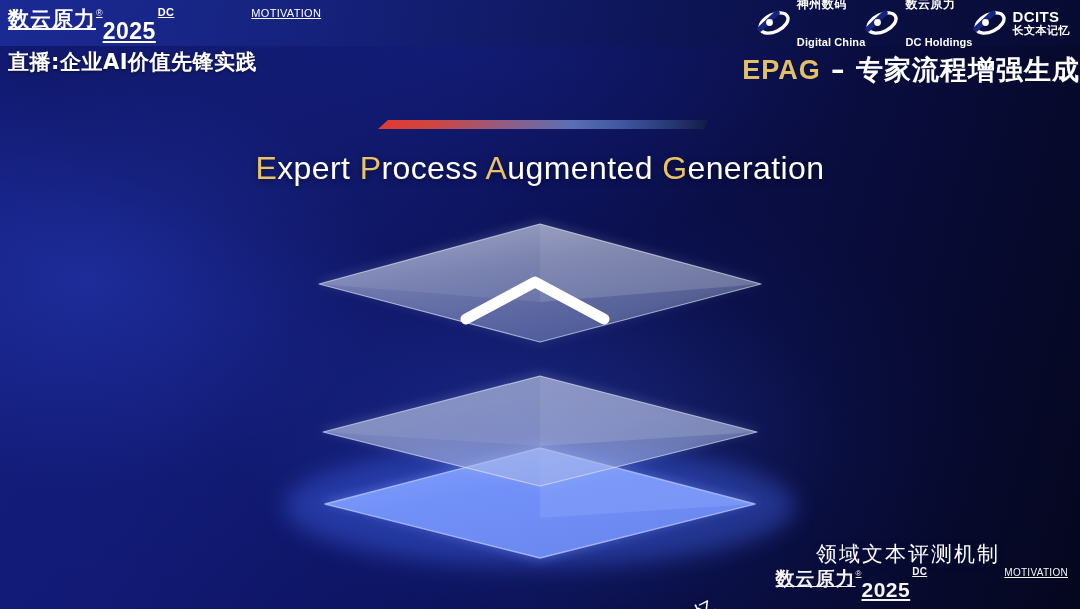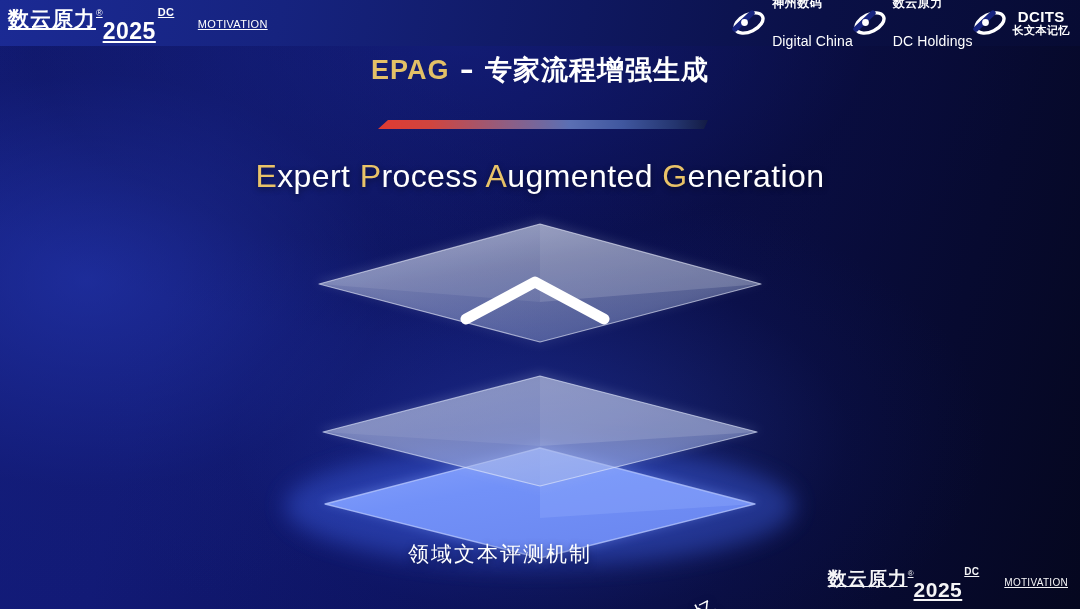--- a/index.html
+++ b/index.html
@@ -42,21 +42,21 @@
   }
   #brand-top .brand-cn { font-size:21px; line-height:24px; }
   .brand-reg { font-size:9px; line-height:11px; margin-top:1px; }
   .brand-year {
     font-weight:700; font-style:normal; letter-spacing:.5px;
     font-family:"Liberation Sans",sans-serif;
     margin-top:12px;
   }
   #brand-top .brand-year { font-size:23px; line-height:24px; }
   .brand-dc {
-    display:flex; flex-direction:column; margin-left:2px; line-height:1;
+    display:flex; flex-direction:row; margin-left:2px; line-height:1;gap:37px;
   }
   .brand-dc .dc { font-weight:700; letter-spacing:.3px; }
   .brand-dc .mot { font-weight:400; letter-spacing:.3px;margin-left:40px; }
   #brand-top .brand-dc .dc  { font-size:11px; }
   #brand-top .brand-dc .mot { font-size:11px; margin-top:1px; }
 
   
   #live-line {
     position:absolute; left:8px; top:48px; z-index:7;
     font-size:21px; font-weight:700; color:#ffffff;
@@ -70,31 +70,31 @@
     position:absolute; right:10px; top:4px; height:38px;
     display:flex; align-items:center; z-index:8;
   }
   .partner { display:flex; align-items:center; gap:6px; color:#fff; }
   .swoosh { width:34px; height:28px; flex:none; }
   .partner-txt { display:flex; flex-direction:column; line-height:1.1; }
   .p-cn {
     font-size:12px; font-weight:700; letter-spacing:.5px;
     font-family:"DejaVu Sans","Liberation Sans",sans-serif;
   }
-  .p-en { font-size:14px; font-weight:400; letter-spacing:.1px;margin-top:24px; }
-  .p-cn-big { font-size:15px; font-weight:800; letter-spacing:.4px;text-align:center; }
+  .p-en { font-size:11px; font-weight:700; letter-spacing:.1px;margin-top:24px; }
+  .p-cn-big { font-size:15px; font-weight:800; letter-spacing:.4px; }
   .p-cn-sub {
     font-size:11px; font-weight:700; letter-spacing:.5px;
     font-family:"DejaVu Sans","Liberation Sans",sans-serif;
   }
 
   
   #headline {
     position:absolute; left:0; top:52px; width:1080px;
-    text-align:center; z-index:5;
+    text-align:right; z-index:5;
     font-size:27px; font-weight:700; white-space:nowrap;
     font-family:"DejaVu Sans","Liberation Sans",sans-serif;
     letter-spacing:1px;
   }
   #headline .gold { color:#e3c067; font-family:"Liberation Sans",sans-serif; }
   #headline .wht  { color:#ffffff; }
 
   
   #rule {
     position:absolute; left:378px; top:120px;
@@ -105,40 +105,39 @@
   }
 
   
   #subtitle {
     position:absolute; left:0; top:150px; width:1080px;
     text-align:center; z-index:5;
     font-size:32px; white-space:nowrap;
     font-family:"Liberation Sans",sans-serif;
     letter-spacing:.4px;
     text-shadow:0 2px 6px rgba(0,0,0,.45);
-    margin-top:8px;
   }
   #subtitle .cap { color:#e9c368; }
   #subtitle .rest { color:#ffffff; }
 
   
   #stack {
     position:absolute; left:0; top:206px; width:1080px; height:380px; z-index:3;
   }
   #stack svg { display:block; width:1080px; height:380px; overflow:visible; }
 
   
   .plate-label {
     position:absolute; z-index:4; color:#fff; white-space:nowrap;
     font-family:"DejaVu Sans","Liberation Sans",sans-serif;
     text-shadow:0 2px 7px rgba(10,16,70,.75);
     pointer-events:none;
   }
   #label-top {
-    left:0; top:334px; width:1000px; text-align:center;
+    left:0; top:334px; width:1000px; text-align:right;
     font-size:21px; font-weight:500; letter-spacing:2px;
   }
   #label-mem {
     left:614px; top:437px;
     font-size:21px; font-weight:500; letter-spacing:2px;
     transform:rotate(-27deg); transform-origin:left center;
   }
 
   
   #brand-bottom { right:12px; bottom:8px; left:auto; top:auto; opacity:.96; }
@@ -158,20 +157,21 @@
   <div class="brand" id="brand-top">
     <span class="brand-cn">数云原力</span>
     <span class="brand-reg">®</span>
     <span class="brand-year">2025</span>
     <span class="brand-dc">
       <span class="dc">DC</span>
       <span class="mot">MOTIVATION</span>
     </span>
   </div>
 
+  <div id="live-line">直播:企业AI价值先锋实践</div>
 
   <div id="partners">
 
     <div class="partner">
       <svg class="swoosh" viewBox="0 0 34 28">
         <ellipse cx="17" cy="14" rx="15" ry="8.6" transform="rotate(-26 17 14)" fill="none" stroke="#ffffff" stroke-width="3.4"></ellipse>
         <path d="M3 20 L20 4" stroke="#16237f" stroke-width="5.4" stroke-linecap="round"></path>
         <circle cx="12.5" cy="13.5" r="3.4" fill="#ffffff"></circle>
       </svg>
       <span class="partner-txt">

